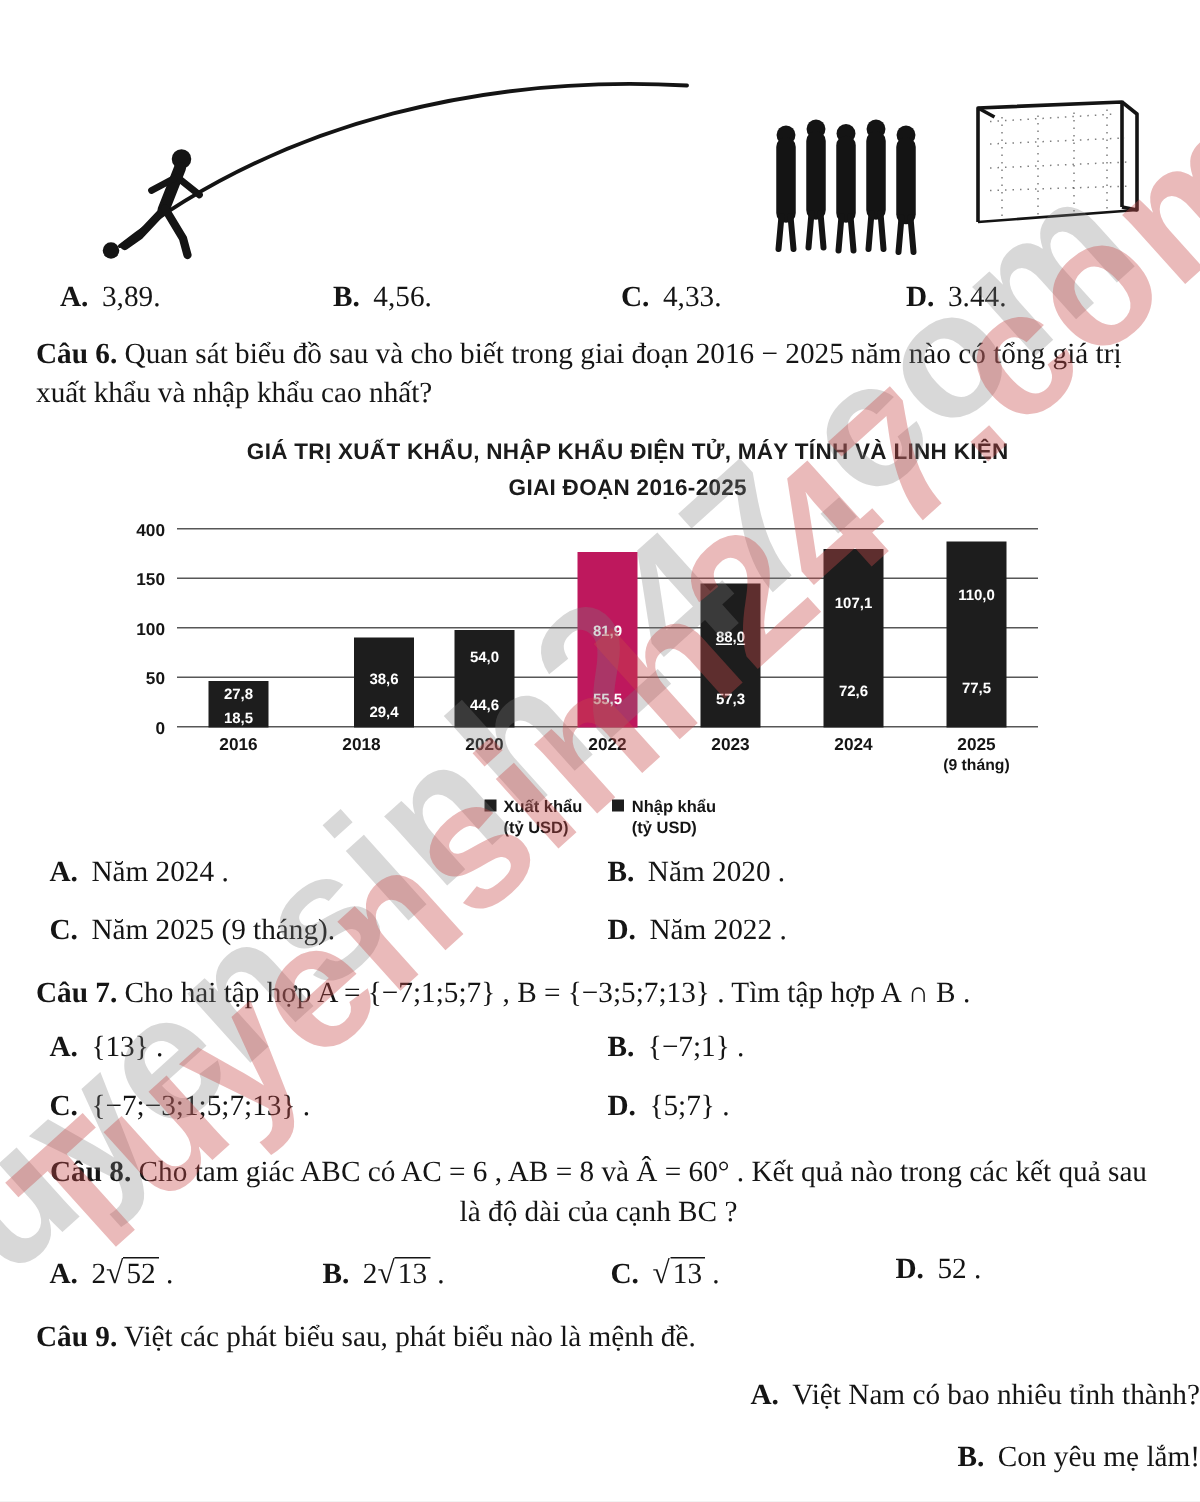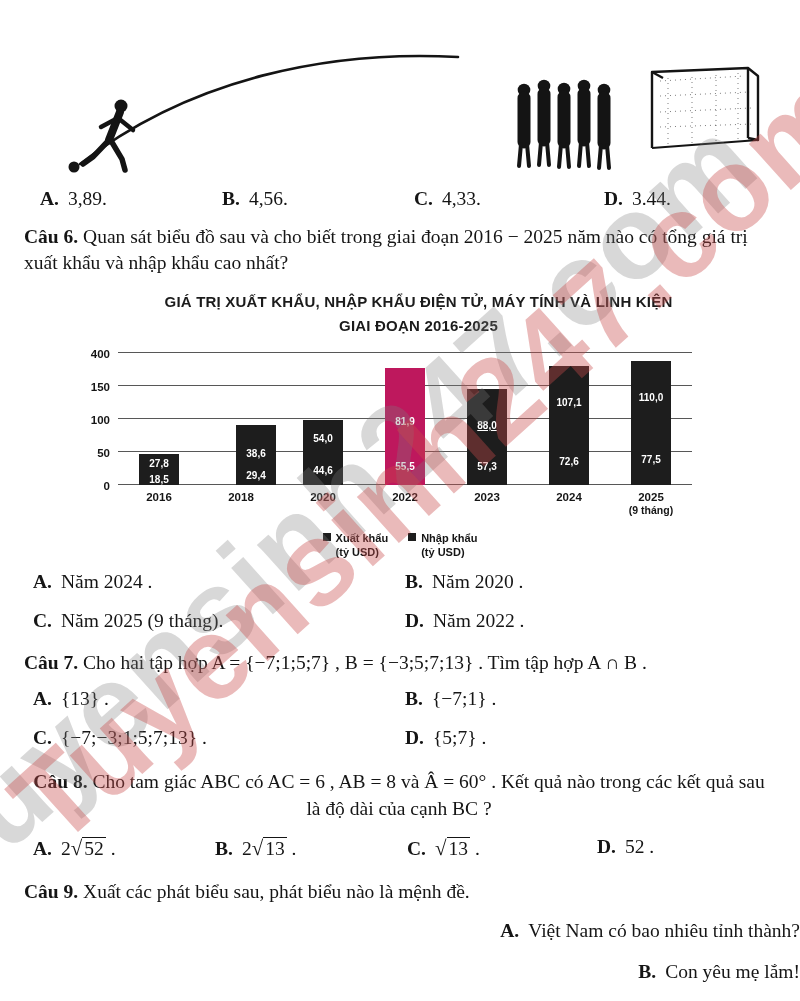--- a/index.html
+++ b/index.html
@@ -240,20 +240,20 @@
   </p>
   <div class="row4" style="margin-left:33px;margin-top:14px;">
     <span class="cell"><span class="opt-label">A.</span><span>2</span><span class="sqrt-sym">√</span><span class="radicand">52</span><span> .</span></span>
     <span class="cell"><span class="opt-label">B.</span><span>2</span><span class="sqrt-sym">√</span><span class="radicand">13</span><span> .</span></span>
     <span class="cell"><span class="opt-label">C.</span><span></span><span class="sqrt-sym">√</span><span class="radicand">13</span><span> .</span></span>
     <span class="cell"><span class="opt-label">D.</span><span>52</span><span> .</span></span>
   </div>
 
   <p class="qpara" style="margin-top:18px;">
     <span class="qnum">Câu 9.</span>
-    <span>Xuất các phát biểu sau, phát biểu nào là mệnh đề.</span>
+    <span>Việt các phát biểu sau, phát biểu nào là mệnh đề.</span>
   </p>
   <div class="stack"><span class="opt-label">A.</span><span>Việt Nam có bao nhiêu tỉnh thành?</span></div>
   <div class="stack" style="margin-top:19px;"><span class="opt-label">B.</span><span>Con yêu mẹ lắm!</span></div>
 
   <div class="wm wm-gray">Tuyensinh247.com</div>
   <div class="wm wm-red">Tuyensinh247.com</div>
 </div>
 
 </body></html>

